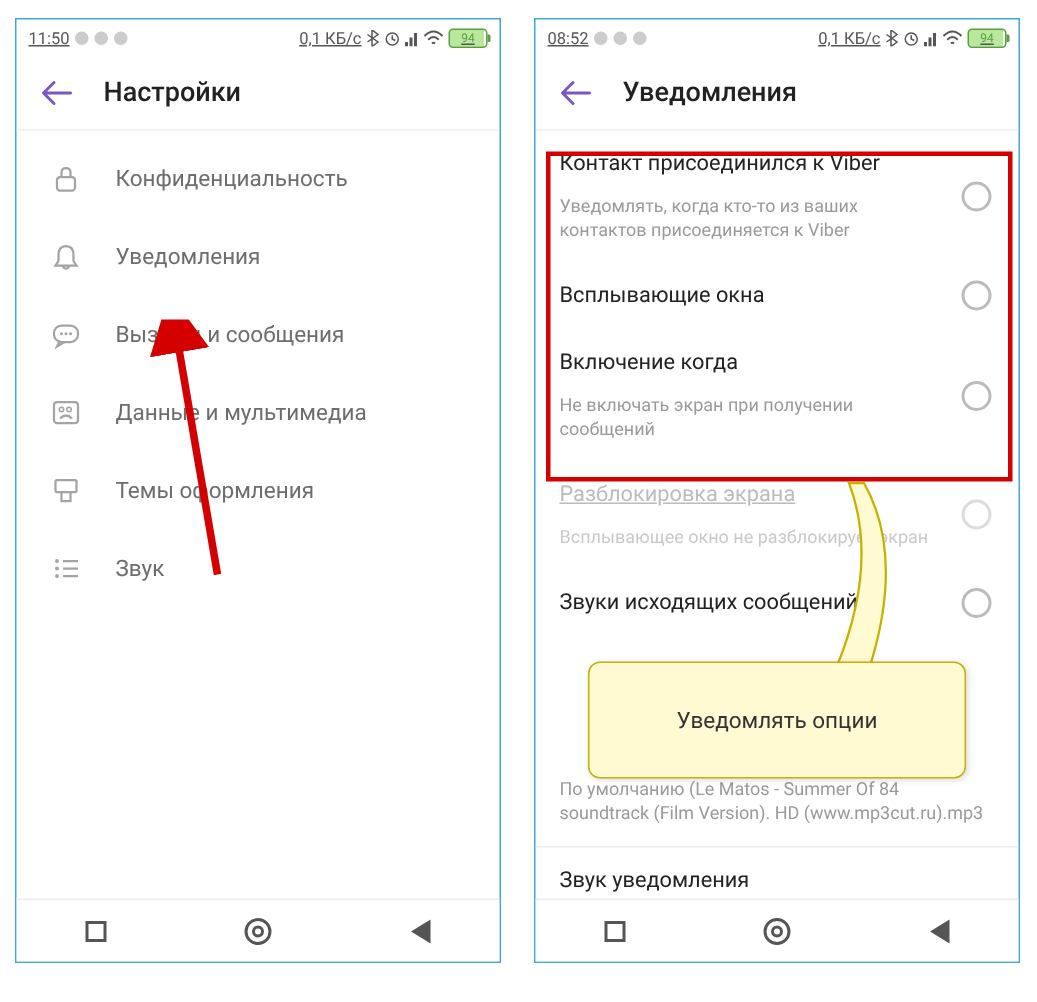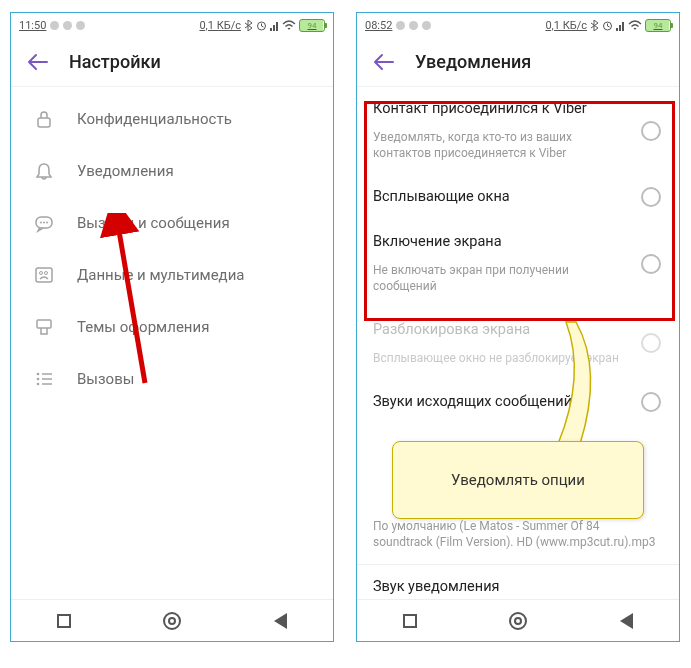--- a/index.html
+++ b/index.html
@@ -83,21 +83,21 @@
     padding: 13px 18px 13px 16px;
     gap: 12px;
   }
   .notif-text { flex: 1; }
   .notif-title { font-size: 14.5px; color: #222; line-height: 1.25; }
   .notif-sub { font-size: 12px; color: #9a9a9a; line-height: 1.3; margin-top: 12px; }
   .radio {
     width: 20px; height: 20px; border: 2px solid #bcbcbc; border-radius: 50%;
     flex: 0 0 20px;
   }
-  .dimmed .notif-title { color: #bcbcbc; }
+  .dimmed .notif-title { color: #bcbcbc; text-decoration: underline; }
   .dimmed .notif-sub { color: #c9c9c9; }
   .dimmed .radio { border-color: #dcdcdc; }
 
   
   .navbar {
     position: absolute; bottom: 0; left: 0; right: 0;
     height: 42px;
     display: flex; align-items: center; justify-content: space-around;
     border-top: 1px solid #eee;
     background: #fff;
@@ -243,21 +243,21 @@
       <span class="icon">
           <svg width="20" height="20">
             <circle cx="4" cy="5" r="1.3" fill="#a4a4a4"></circle>
             <circle cx="4" cy="10" r="1.3" fill="#a4a4a4"></circle>
             <circle cx="4" cy="15" r="1.3" fill="#a4a4a4"></circle>
             <line x1="8" y1="5" x2="18" y2="5" stroke="#a4a4a4" stroke-width="1.5"></line>
             <line x1="8" y1="10" x2="18" y2="10" stroke="#a4a4a4" stroke-width="1.5"></line>
             <line x1="8" y1="15" x2="18" y2="15" stroke="#a4a4a4" stroke-width="1.5"></line>
           </svg>
         </span>
-      <span class="label">Вызовы</span>
+      <span class="label">Звук</span>
     </div>
   </div>
 
   <div class="navbar">
     <span class="nav-square"></span>
     <span class="nav-circle2"></span>
     <span class="nav-tri"></span>
   </div>
 </div>
 
@@ -308,21 +308,21 @@
       <div class="radio"></div>
     </div>
     <div class="notif-item">
       <div class="notif-text">
         <div class="notif-title">Всплывающие окна</div>
       </div>
       <div class="radio"></div>
     </div>
     <div class="notif-item">
       <div class="notif-text">
-        <div class="notif-title">Включение экрана</div>
+        <div class="notif-title">Включение когда</div>
         <div class="notif-sub">Не включать экран при получении сообщений</div>
       </div>
       <div class="radio"></div>
     </div>
     <div class="notif-item dimmed">
       <div class="notif-text">
         <div class="notif-title">Разблокировка экрана</div>
         <div class="notif-sub">Всплывающее окно не разблокирует экран</div>
       </div>
       <div class="radio"></div>

